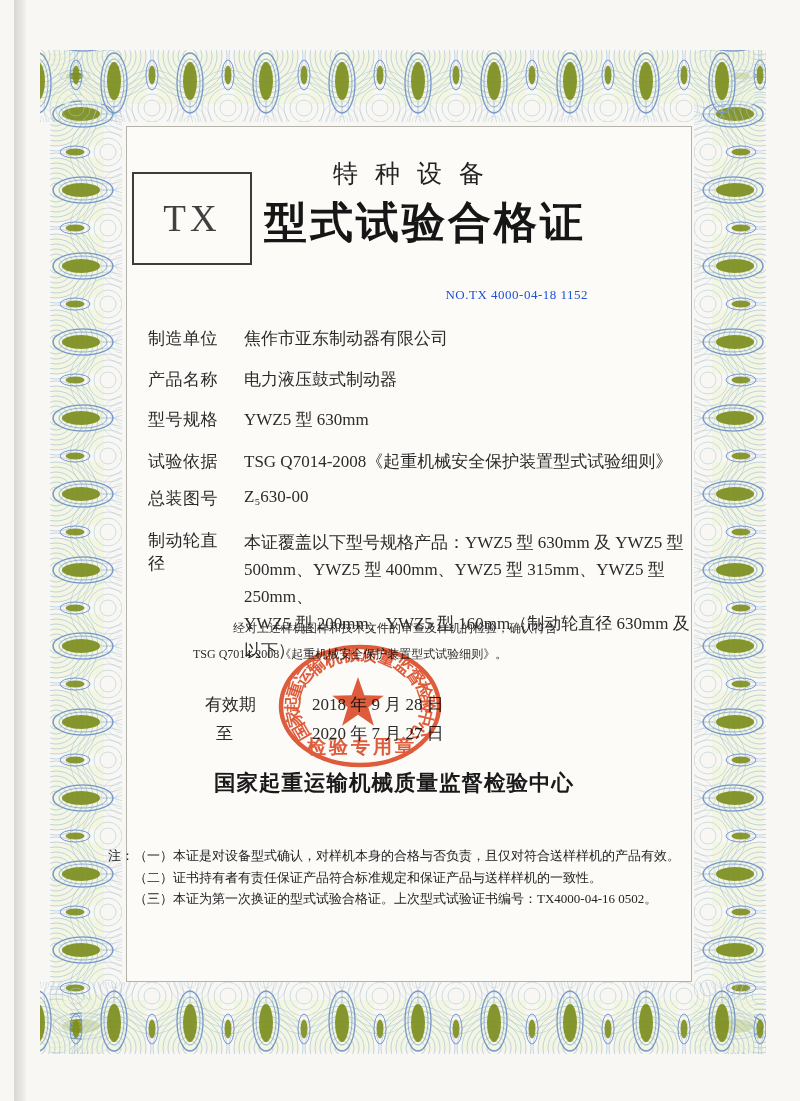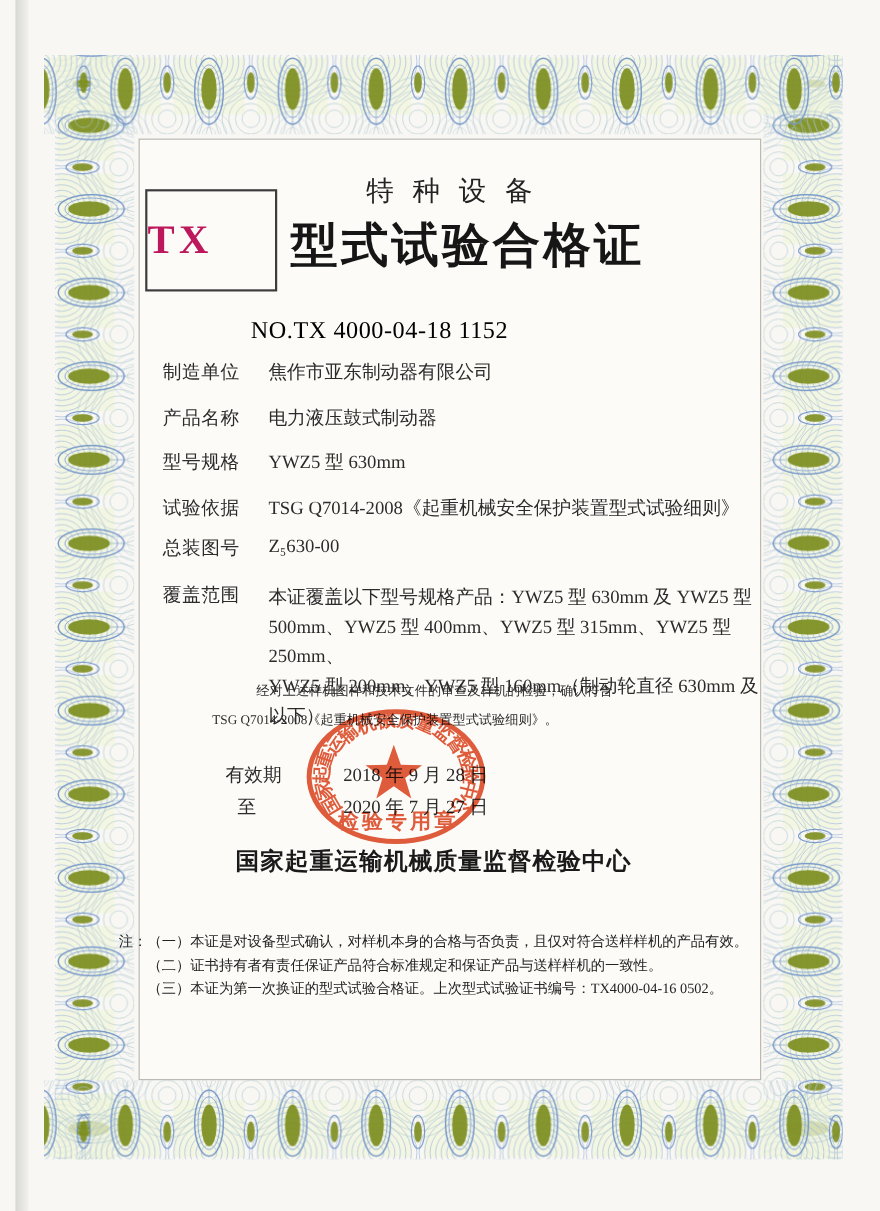--- a/index.html
+++ b/index.html
@@ -22,36 +22,36 @@
   .deco { position:absolute; left:0; top:0; }
   .panel {
     position:absolute; left:126px; top:126px; width:564px; height:854px;
     border:1px solid #b3b2ab;
     background:rgba(253,253,250,.65);
   }
   .abs { position:absolute; }
   .tx-box {
     position:absolute; left:132px; top:172px; width:116px; height:89px;
     border:2px solid #3c3c3c;
-    display:flex; align-items:center; justify-content:flex-start;
-    font-size:37px; font-weight:bold; letter-spacing:4px; color:#be185d;
+    display:flex; align-items:center; justify-content:center;
+    font-size:37px; font-weight:normal; letter-spacing:4px; color:#404040;
   }
   .category {
     left:240px; top:157px; width:320px;
     font-size:25px; letter-spacing:17px; padding-left:17px;
     text-align:center; color:#222;
   }
   .title {
     left:235px; top:194px; width:380px;
     font-size:43px; font-weight:bold; letter-spacing:3px;
     text-align:center; color:#161616;
   }
   .certno {
     left:228px; top:287px; width:360px;
-    font-size:22px; text-align:left; letter-spacing:.5px; color:#000000;
+    font-size:13px; text-align:right; letter-spacing:.5px; color:#1d4ed8;
   }
   .field-row { position:absolute; left:148px; display:flex; font-size:17px;gap:16px; }
   .field-label { width:80px; flex:0 0 80px; letter-spacing:.5px; }
   .field-value { }
   .prewrap { white-space:pre-line; width:462px; line-height:27px; }
   .conclusion {
     left:193px; top:615px; width:468px;
     font-size:12px; line-height:26px; text-indent:40px; white-space:pre-line;
   }
   .vlabel, .vvalue { position:absolute; font-size:17px;margin-left:40px; }
@@ -164,21 +164,21 @@
   </div>
   <div class="field-row" style="top:450px">
     <span class="field-label">试验依据</span>
     <span class="field-value">TSG Q7014-2008《起重机械安全保护装置型式试验细则》</span>
   </div>
   <div class="field-row" style="top:487px">
     <span class="field-label">总装图号</span>
     <span class="field-value">Z₅630-00</span>
   </div>
   <div class="field-row" style="top:529px">
-    <span class="field-label">覆盖范围</span>
+    <span class="field-label">制动轮直径</span>
     <span class="field-value prewrap">本证覆盖以下型号规格产品：YWZ5 型 630mm 及 YWZ5 型
 500mm、YWZ5 型 400mm、YWZ5 型 315mm、YWZ5 型 250mm、
 YWZ5 型 200mm、YWZ5 型 160mm（制动轮直径 630mm 及以下）</span>
   </div>
 
   <div class="abs conclusion">经对上述样机图样和技术文件的审查及样机的检验，确认符合
 TSG Q7014-2008《起重机械安全保护装置型式试验细则》。</div>
 
   <span class="vlabel" style="left:165px; top:693px">有效期</span>
   <span class="vvalue" style="left:272px; top:693px">2018 年 9 月 28 日</span>

